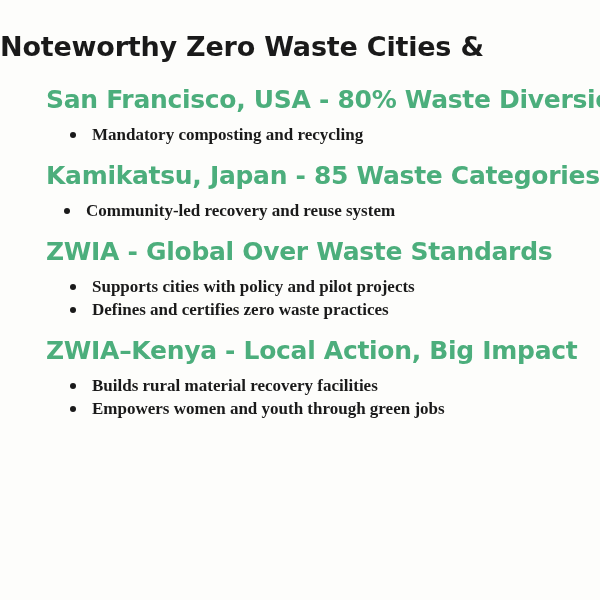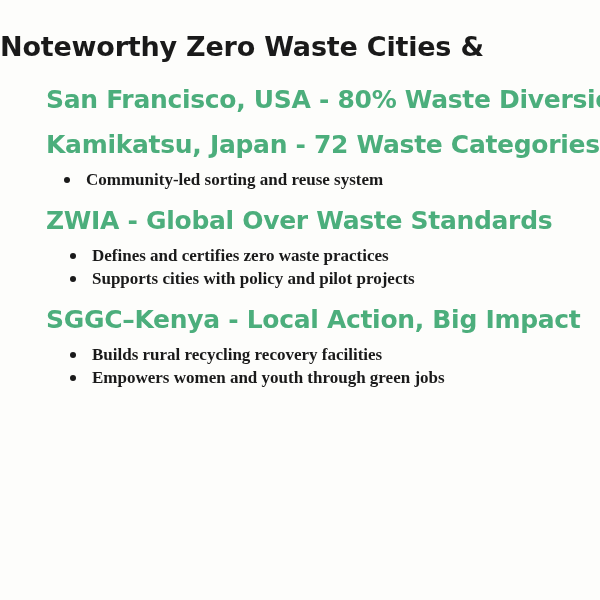--- a/index.html
+++ b/index.html
@@ -88,53 +88,57 @@
 
   <div class="title-block">
     <div class="title-line">Noteworthy Zero Waste Cities &amp;</div>
   </div>
 
   <div class="sections">
 
     <div class="section">
       <div class="section-heading">San Francisco, USA - 80% Waste Diversion</div>
       <ul class="bullets">
+        <li class="bullet">
+          <span class="bullet-dot"></span>
+          <span>Mandatory composting and recycling</span>
+        </li>
       </ul>
     </div>
 
     <div class="section section--tight">
-      <div class="section-heading">Kamikatsu, Japan - 72 Waste Categories</div>
+      <div class="section-heading">Kamikatsu, Japan - 85 Waste Categories</div>
       <ul class="bullets">
         <li class="bullet">
           <span class="bullet-dot"></span>
-          <span>Community-led sorting and reuse system</span>
+          <span>Community-led recovery and reuse system</span>
         </li>
       </ul>
     </div>
 
     <div class="section">
       <div class="section-heading">ZWIA - Global Over Waste Standards</div>
       <ul class="bullets">
         <li class="bullet">
           <span class="bullet-dot"></span>
-          <span>Defines and certifies zero waste practices</span>
+          <span>Supports cities with policy and pilot projects</span>
         </li>
         <li class="bullet">
           <span class="bullet-dot"></span>
-          <span>Supports cities with policy and pilot projects</span>
+          <span>Defines and certifies zero waste practices</span>
         </li>
       </ul>
     </div>
 
     <div class="section">
-      <div class="section-heading">SGGC–Kenya - Local Action, Big Impact</div>
+      <div class="section-heading">ZWIA–Kenya - Local Action, Big Impact</div>
       <ul class="bullets">
         <li class="bullet">
           <span class="bullet-dot"></span>
-          <span>Builds rural recycling recovery facilities</span>
+          <span>Builds rural material recovery facilities</span>
         </li>
         <li class="bullet">
           <span class="bullet-dot"></span>
           <span>Empowers women and youth through green jobs</span>
         </li>
       </ul>
     </div>
 
   </div>
 </div>

